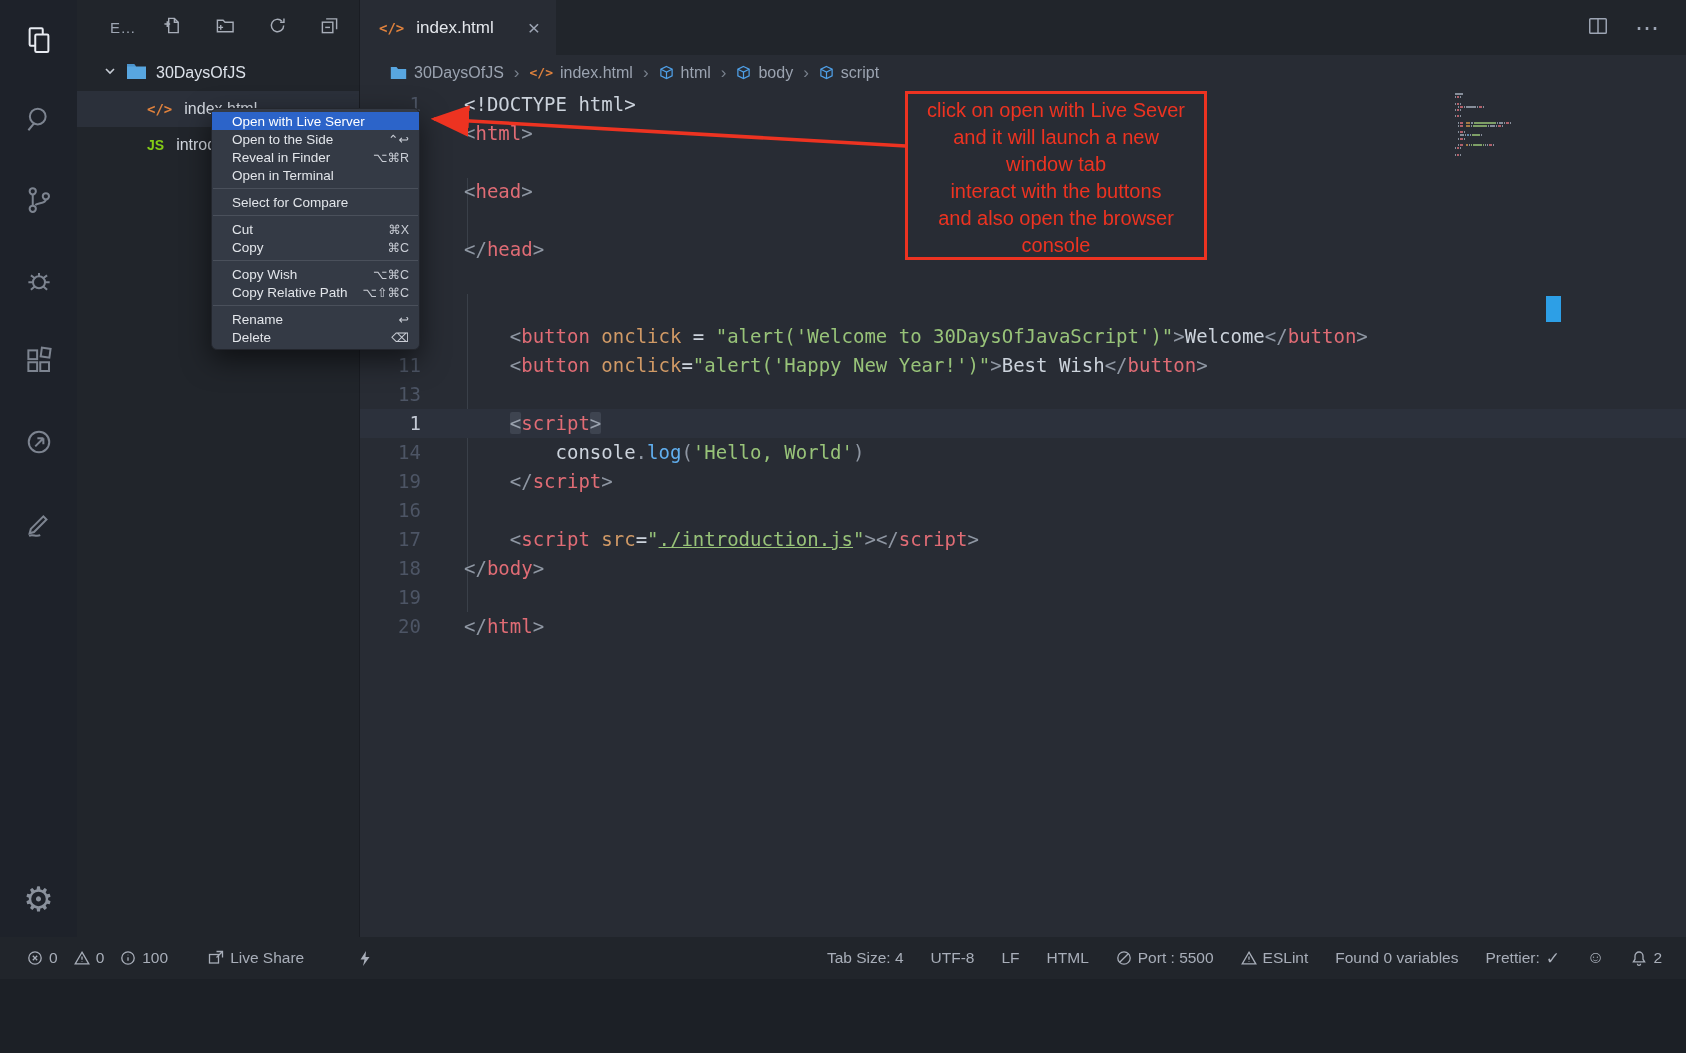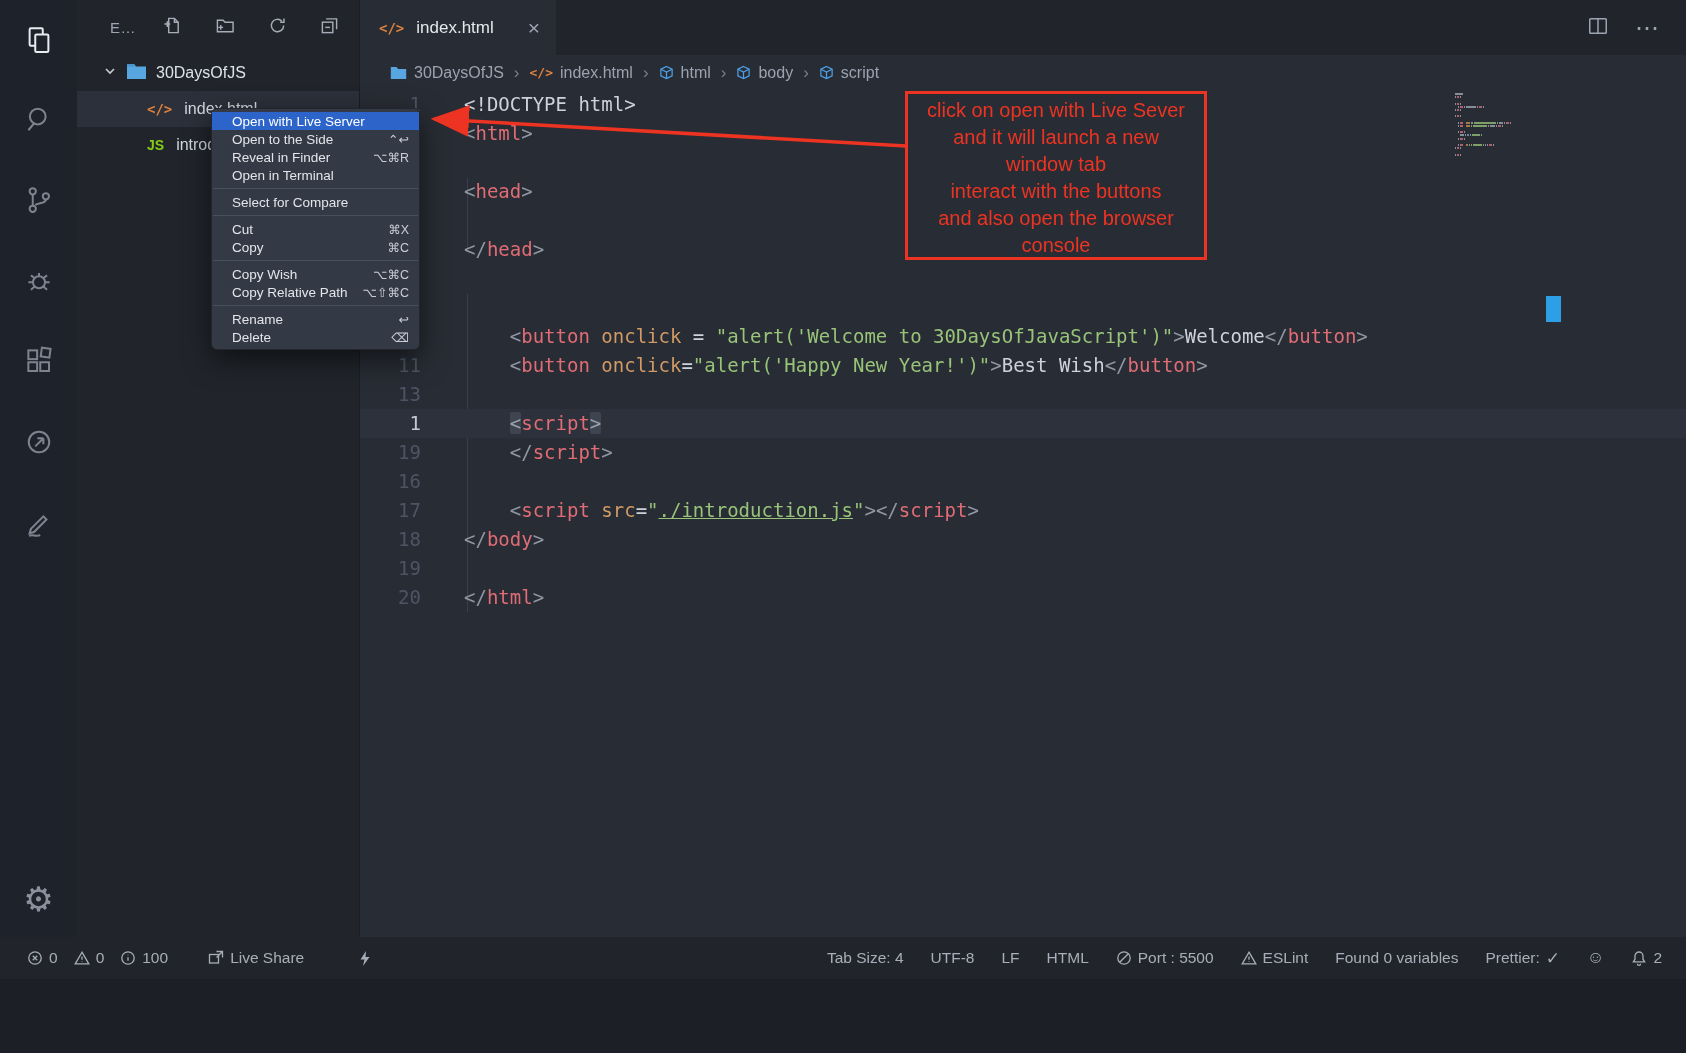--- a/index.html
+++ b/index.html
@@ -264,20 +264,21 @@
           <div class="cl"><span class="ln">3</span><span class="lc"></span></div>
           <div class="cl"><span class="ln">4</span><span class="lc"><span class="tk-p">&lt;</span><span class="tk-t">head</span><span class="tk-p">&gt;</span></span></div>
           <div class="cl"><span class="ln">5</span></div>
           <div class="cl"><span class="ln">6</span><span class="lc"><span class="tk-p">&lt;/</span><span class="tk-t">head</span><span class="tk-p">&gt;</span></span></div>
           <div class="cl"><span class="ln">7</span><span class="lc"></span></div>
           <div class="cl"><span class="ln">9</span><span class="lc"></span></div>
           <div class="cl"><span class="ln">10</span><span class="lc"><span class="tk-w">    </span><span class="tk-p">&lt;</span><span class="tk-t">button</span><span class="tk-w"> </span><span class="tk-a">onclick</span><span class="tk-w"> = </span><span class="tk-s">"alert('Welcome to 30DaysOfJavaScript')"</span><span class="tk-p">&gt;</span><span class="tk-w">Welcome</span><span class="tk-p">&lt;/</span><span class="tk-t">button</span><span class="tk-p">&gt;</span></span></div>
           <div class="cl"><span class="ln">11</span><span class="lc"><span class="tk-w">    </span><span class="tk-p">&lt;</span><span class="tk-t">button</span><span class="tk-w"> </span><span class="tk-a">onclick</span><span class="tk-w">=</span><span class="tk-s">"alert('Happy New Year!')"</span><span class="tk-p">&gt;</span><span class="tk-w">Best Wish</span><span class="tk-p">&lt;/</span><span class="tk-t">button</span><span class="tk-p">&gt;</span></span></div>
           <div class="cl"><span class="ln">13</span><span class="lc"></span></div>
           <div class="cl current"><span class="ln">1</span><span class="lc"><span class="tk-w">    </span><span class="tk-pb">&lt;</span><span class="tk-t">script</span><span class="tk-pb">&gt;</span></span></div>
+          <div class="cl"><span class="ln">14</span><span class="lc"><span class="tk-w">        </span><span class="tk-w">console</span><span class="tk-p">.</span><span class="tk-b">log</span><span class="tk-p">(</span><span class="tk-s">'Hello, World'</span><span class="tk-p">)</span></span></div>
           <div class="cl"><span class="ln">19</span><span class="lc"><span class="tk-w">    </span><span class="tk-p">&lt;/</span><span class="tk-t">script</span><span class="tk-p">&gt;</span></span></div>
           <div class="cl"><span class="ln">16</span><span class="lc"></span></div>
           <div class="cl"><span class="ln">17</span><span class="lc"><span class="tk-w">    </span><span class="tk-p">&lt;</span><span class="tk-t">script</span><span class="tk-w"> </span><span class="tk-a">src</span><span class="tk-w">=</span><span class="tk-s">"</span><span class="tk-u">./introduction.js</span><span class="tk-s">"</span><span class="tk-p">&gt;</span><span class="tk-p">&lt;/</span><span class="tk-t">script</span><span class="tk-p">&gt;</span></span></div>
           <div class="cl"><span class="ln">18</span><span class="lc"><span class="tk-p">&lt;/</span><span class="tk-t">body</span><span class="tk-p">&gt;</span></span></div>
           <div class="cl"><span class="ln">19</span><span class="lc"></span></div>
           <div class="cl"><span class="ln">20</span><span class="lc"><span class="tk-p">&lt;/</span><span class="tk-t">html</span><span class="tk-p">&gt;</span></span></div>
         </div>
       <div class="minimap">
           <div class="mm-row">
             <span class="mm-w" style="width: 8px;"></span>

